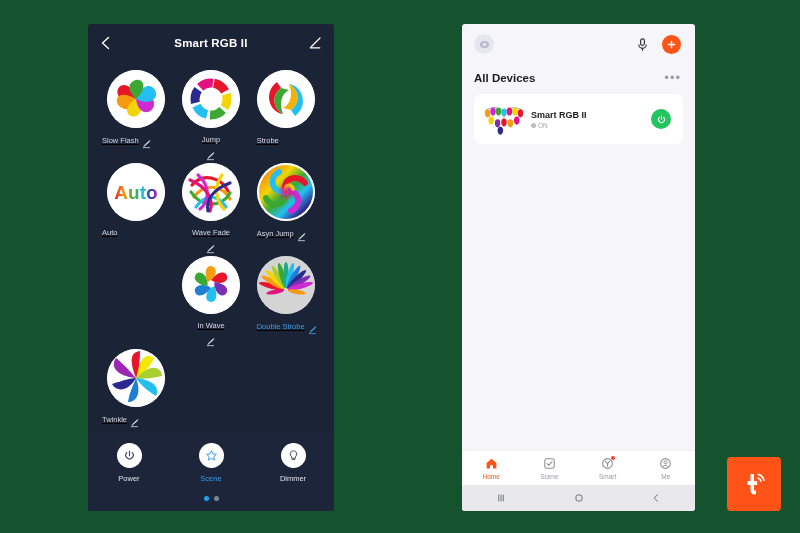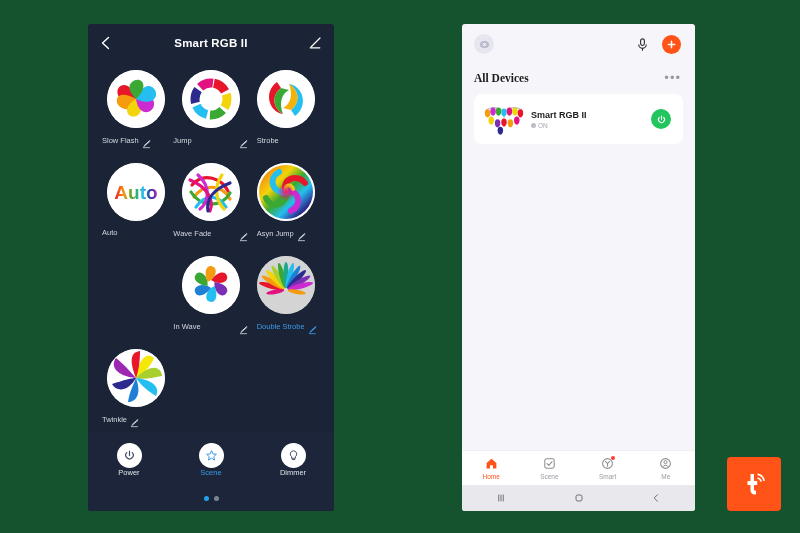--- a/index.html
+++ b/index.html
@@ -40,37 +40,38 @@
   .fx-grid {
     padding: 8px 10px 0 10px;
     display: grid;
     grid-template-columns: repeat(3, 1fr);
     row-gap: 5px;
   }
   .fx-cell {
     display: flex; flex-direction: column; align-items: center;
     height: 88px;
     position: relative;
+    text-decoration: underline;
   }
   .fx-circle {
     width: 58px; height: 58px; border-radius: 50%;
     background: #ffffff;
     overflow: hidden; position: relative;
     display: block;
   }
   .fx-circle.grey { background: #d4d4d4; }
   .fx-circle svg { display: block; width: 58px; height: 58px; }
   .fx-labelrow {
     display: flex; align-items: center; gap: 3px;
     margin-top: 7px;
     width: 100%;
     justify-content: flex-start;
     padding-left: 4px;
   }
-  .fx-cell:nth-child(3n+2) .fx-labelrow { justify-content: space-between; padding-left: 0; }
+  .fx-cell:nth-child(3n+2) .fx-labelrow { justify-content: space-between; padding-left: 0; flex-direction: column; }
   .fx-cell:nth-child(3n) .fx-labelrow { justify-content: flex-start; padding-left: 8px; }
   .fx-label {
     color: #d3d6de; font-size: 7.5px; white-space: nowrap;
   }
   .fx-label.sel { color: #3b9ae8; }
   .pencil { width: 10px; height: 10px; flex: 0 0 auto; }
   .pencil.hidden { visibility: hidden; }
 
   
   .l-bottom {
@@ -80,21 +81,21 @@
     display: flex; align-items: flex-start; justify-content: space-around;
     padding-top: 10px;
   }
   .ctrl { display: flex; flex-direction: column; align-items: center; width: 60px; }
   .ctrl-ic {
     width: 25px; height: 25px; border-radius: 50%;
     background: #ffffff;
     display: flex; align-items: center; justify-content: center;
   }
   .ctrl-ic svg { width: 13px; height: 13px; display:block; }
-  .ctrl-lbl { margin-top: 0; font-size: 7.5px; color: #dfe2e8; }
+  .ctrl-lbl { margin-top: 6px; font-size: 7.5px; color: #dfe2e8; }
   .ctrl-lbl.act { color: #3b9ae8; }
   .dots {
     position: absolute; bottom: 10px; left: 0; right: 0;
     display: flex; justify-content: center; gap: 5px;
   }
   .dot { width: 5px; height: 5px; border-radius: 50%; background: #7c8494; }
   .dot.on { background: #22a0ee; }
 
   
   .phone-right {
@@ -120,21 +121,21 @@
     width: 19px; height: 19px; border-radius: 50%;
     background: #ff5317;
     display: flex; align-items: center; justify-content: center;
   }
   .plus-btn svg { width: 11px; height: 11px; }
 
   .r-sect {
     display: flex; align-items: center;
     padding: 8px 14px 10px 12px;
   }
-  .r-sect-title { font-size: 11.5px; font-weight: bold; color: #1c1c1e; font-family: Liberation Serif, serif; }
+  .r-sect-title { font-size: 11.5px; font-weight: bold; color: #1c1c1e; }
   .r-more { margin-left: auto; color: #9a9aa2; font-size: 13px; letter-spacing: 1px; line-height: 8px;}
 
   .dev-card {
     margin: 0 12px;
     background: #ffffff;
     border-radius: 8px;
     height: 50px;
     display: flex; align-items: center;
     padding: 0 12px 0 9px;
   }

